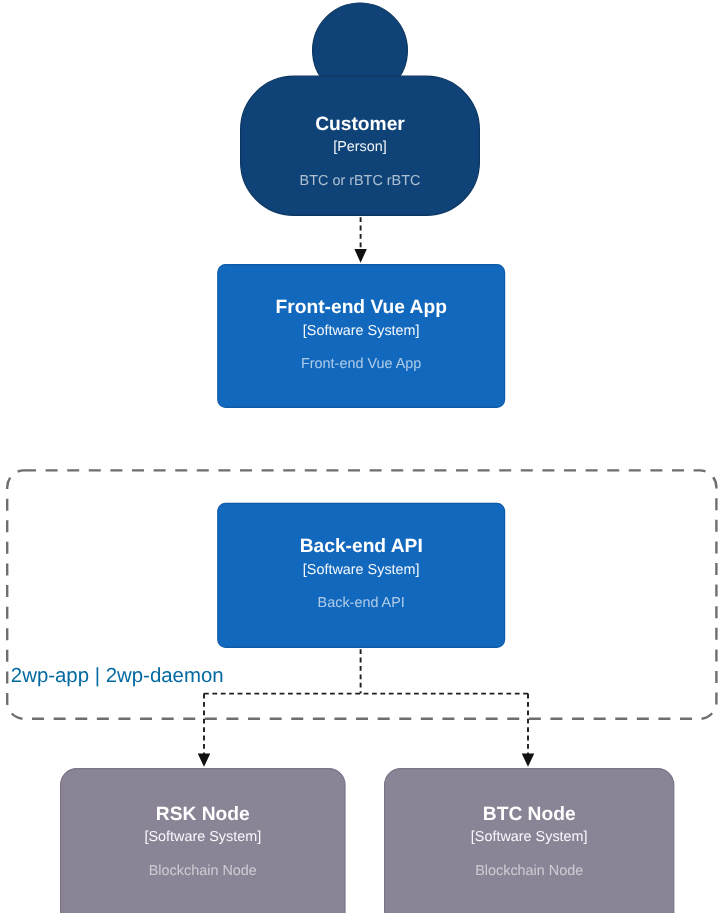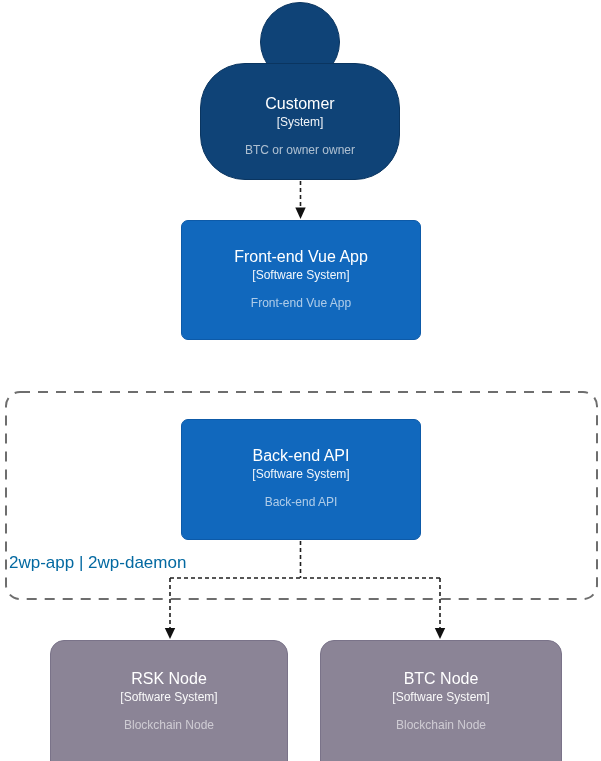--- a/index.html
+++ b/index.html
@@ -14,21 +14,21 @@
   .person-body{left:200px;top:63px;width:200px;height:117px;border-radius:45px;
        background:#0f4377;border:1px solid #0a3560;padding-top:30px;z-index:3;}
   .box-blue{background:#1168bd;border:1px solid #0d5aa8;border-radius:7px;
        width:240px;height:121px;padding-top:26px;}
   .frontend{left:181px;top:220px;height:120px;}
   .backend{left:181px;top:419px;text-align:center;}
   .box-gray{background:#8b8496;border:1px solid #7a7389;border-radius:14px;
        height:136px;padding-top:28px;}
   .rsk{left:50px;top:640px;width:238px;}
   .btc{left:320px;top:640px;width:242px;}
-  .node-title{font-size:16px;font-weight:normal;line-height:20px;}
+  .node-title{font-size:16px;font-weight:bold;line-height:20px;}
   .node-subtitle{font-size:12px;line-height:16px;color:rgba(255,255,255,0.95);}
   .node-desc{font-size:12px;line-height:15px;margin-top:13px;color:rgba(255,255,255,0.66);}
   .box-gray .node-desc{color:rgba(255,255,255,0.58);}
   .boundary-label{position:absolute;left:9px;top:553px;z-index:2;text-align:left;}
   .boundary-title{font-size:17px;font-weight:normal;color:#0369a1;line-height:20px;}
   .boundary-subtitle{font-size:12px;color:#5f5f5f;line-height:15px;}
 </style>
 </head>
 <body>
 
@@ -43,22 +43,22 @@
   <line x1="170" y1="578" x2="440" y2="578" stroke="#1f1f1f" stroke-width="1.6" stroke-dasharray="4 3"></line>
   <line x1="170" y1="578" x2="170" y2="630" stroke="#1f1f1f" stroke-width="1.6" stroke-dasharray="4 3"></line>
   <path d="M170 639 L164.8 628 L175.2 628 Z" fill="#111111"></path>
   <line x1="440" y1="578" x2="440" y2="630" stroke="#1f1f1f" stroke-width="1.6" stroke-dasharray="4 3"></line>
   <path d="M440 639 L434.8 628 L445.2 628 Z" fill="#111111"></path>
 </svg>
 
 <div class="person-head" style="left:260px;top:2px;"></div>
 <div class="node person-body">
   <div class="node-title">Customer</div>
-  <div class="node-subtitle">[System]</div>
-  <div class="node-desc">BTC or owner owner</div>
+  <div class="node-subtitle">[Person]</div>
+  <div class="node-desc">BTC or rBTC rBTC</div>
 </div>
 
 <div class="node box-blue frontend">
   <div class="node-title">Front-end Vue App</div>
   <div class="node-subtitle">[Software System]</div>
   <div class="node-desc">Front-end Vue App</div>
 </div>
 
 <div class="node box-blue backend">
   <div class="node-title">Back-end API</div>

